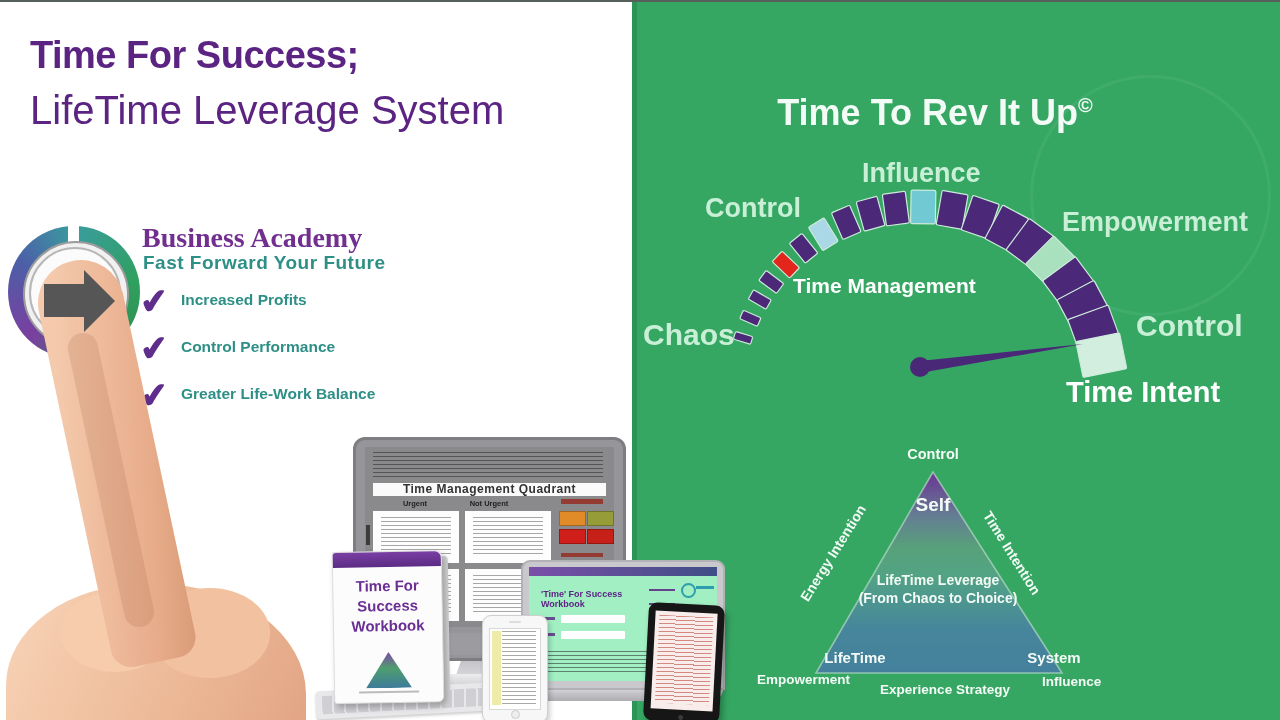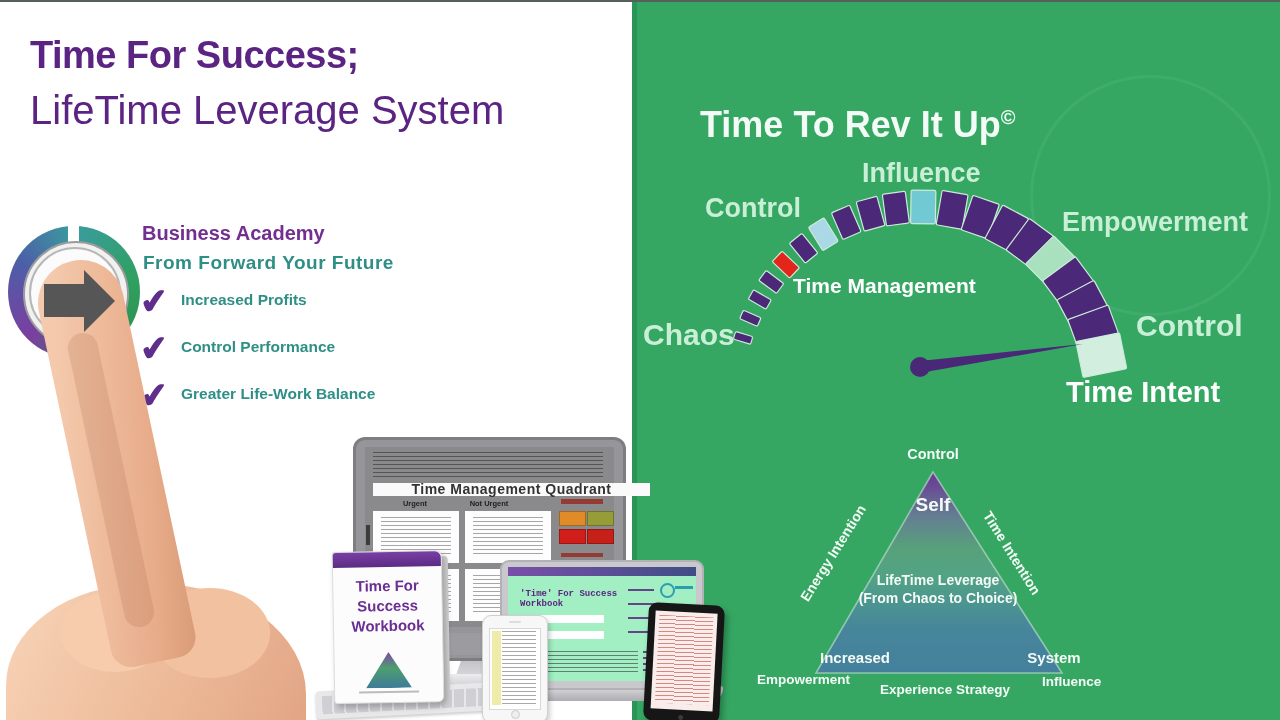--- a/index.html
+++ b/index.html
@@ -24,35 +24,35 @@
   #finger{left:38px;top:260px;width:86px;height:410px;border-radius:46px 46px 22px 22px;
     background:linear-gradient(100deg,#F4C9AC 15%,#E7AB89 75%,#D99B77);transform-origin:43px 43px;transform:rotate(-12deg);z-index:3;}
   #finger-shade{left:96px;top:330px;width:30px;height:300px;border-radius:20px;background:rgba(160,95,60,0.18);transform:rotate(-12deg);z-index:3;}
   #arrow-shaft{left:44px;top:284px;width:40px;height:33px;background:#565656;z-index:4;}
   #arrow-head{left:84px;top:270px;width:0;height:0;border-left:31px solid #565656;
     border-top:31px solid transparent;border-bottom:31px solid transparent;z-index:4;}
   #fist{left:6px;top:584px;width:300px;height:220px;border-radius:46% 50% 25% 25%;
     background:linear-gradient(115deg,#F6CFB2 10%,#ECB априori,#ECB896 55%,#DFA080);z-index:2;}
   #knuckle1{left:150px;top:588px;width:120px;height:90px;border-radius:50%;background:#F2C2A0;z-index:3;}
   #knuckle2{left:60px;top:592px;width:110px;height:80px;border-radius:50%;background:#F6CCAC;z-index:3;}
-  #academy-name{left:142px;top:222px;font-size:20px;font-weight:bold;color:#732F90;}
+  #academy-name{left:142px;top:222px;font-size:28px;font-weight:bold;color:#732F90;font-family:Liberation Serif, serif;}
   #academy-tagline{left:143px;top:252px;font-size:19px;font-weight:bold;color:#2E8F86;letter-spacing:0.5px;}
   .benefit{left:140px;height:36px;}
   .check{font-size:34px;font-weight:bold;color:#5F2D8C;line-height:30px;display:inline-block;transform:rotate(-6deg);}
   .benefit-label{font-size:15.5px;font-weight:bold;color:#2E8F86;margin-left:8px;vertical-align:8px;}
   
   .linesDark{background:repeating-linear-gradient(to bottom,rgba(40,40,40,0.55) 0 1px,transparent 1px 4px);}
   .linesGray{background:repeating-linear-gradient(to bottom,rgba(110,110,110,0.6) 0 1px,transparent 1px 4px);}
   .linesRed{background:repeating-linear-gradient(to bottom,rgba(185,70,60,0.6) 0 1px,transparent 1px 4px);}
   .linesPurple{background:repeating-linear-gradient(to bottom,rgba(91,36,131,0.85) 0 2px,transparent 2px 6px);}
   #monitor{left:353px;top:437px;width:267px;height:218px;background:#95959A;border:3px solid #7E7E82;border-radius:12px;z-index:5;}
   #mon-screen{left:9px;top:7px;width:249px;height:180px;background:#8A8A8C;}
   #mon-par{left:8px;top:5px;width:230px;height:27px;}
-  #mon-titlebar{left:8px;top:36px;width:277px;height:13px;background:#FAFAFA;text-align:center;
-    font-size:14px;font-weight:bold;color:#333;line-height:13px;letter-spacing:0.5px;}
+  #mon-titlebar{left:8px;top:36px;width:233px;height:13px;background:#FAFAFA;text-align:center;
+    font-size:12px;font-weight:bold;color:#333;line-height:13px;letter-spacing:0.5px;}
   .mon-colhead{top:52px;width:80px;text-align:center;font-size:7.5px;font-weight:bold;color:#222;}
   #mon-colhead-ov{left:196px;top:52px;width:42px;height:5px;background:rgba(150,40,30,0.8);}
   .mon-cell{width:86px;height:52px;background:#FDFDFD;}
   .mon-cell-inner{left:8px;top:6px;right:8px;bottom:6px;}
   .cbox{width:25px;height:13px;border:1px solid rgba(0,0,0,0.25);}
   #mon-chin{left:9px;bottom:3px;width:249px;height:22px;background:#9B9BA0;text-align:center;}
   #apple-dot{left:118px;top:6px;width:11px;height:11px;border-radius:50% 50% 46% 46%;background:#1A1A1A;}
   #mon-stand{left:455px;top:652px;width:60px;height:26px;background:linear-gradient(#B9B9BE,#D9D9DD);
     clip-path:polygon(15% 0,85% 0,100% 100%,0 100%);z-index:4;}
   #mon-foot{left:392px;top:674px;width:180px;height:16px;border-radius:8px;background:linear-gradient(#EDEDEF,#C9C9CE);z-index:4;}
@@ -62,21 +62,21 @@
     background:repeating-linear-gradient(to right,#CFCFD4 0 10px,#E8E8EA 10px 12px);}
   #workbook{left:333px;top:551px;width:114px;height:154px;transform:rotate(-1deg);z-index:6;}
   #wb-side{left:106px;top:6px;width:10px;height:150px;background:#D4D4D6;border-radius:0 4px 4px 0;}
   #wb-cover{left:0;top:0;width:108px;height:150px;background:#FCFCFC;border:1px solid #DDD;border-radius:3px 6px 6px 3px;
     box-shadow:3px 4px 6px rgba(0,0,0,0.25);}
   #wb-band{left:0;top:0;width:108px;height:15px;background:linear-gradient(#7A3FA4,#5B2B84);border-radius:3px 6px 0 0;}
   .wb-title{width:108px;text-align:center;font-size:15px;font-weight:bold;color:#6B2F94;line-height:20px;}
   #wb-pyramid{left:31px;top:100px;width:46px;height:36px;
     background:linear-gradient(#7A51A0 5%,#4E9E6F 45%,#3F7E96 95%);clip-path:polygon(50% 0,100% 100%,0 100%);}
   #wb-pyr-caption{left:24px;top:139px;width:60px;height:2px;background:#BBB;}
-  #laptop{left:500px;top:560px;width:208px;height:92px;z-index:7;font-family:Liberation Mono, monospace;}
+  #laptop{left:521px;top:560px;width:208px;height:92px;z-index:7;}
   #lap-bezel{left:0;top:0;width:200px;height:126px;background:#C9C9CD;border:2px solid #B2B2B6;border-radius:9px 9px 0 0;}
   #lap-screen{left:6px;top:5px;width:188px;height:114px;background:#A2EFC4;overflow:hidden;}
   #lap-topbar{left:0;top:0;width:188px;height:9px;background:linear-gradient(90deg,#7A4FA8,#3F4E85);}
   #lap-title{left:12px;top:22px;width:110px;font-size:9px;font-weight:bold;color:#5B2483;}
   .lap-rline{left:120px;width:26px;height:3px;}
   #lap-logo{left:152px;top:16px;width:11px;height:11px;border-radius:50%;border:2px solid #2E9DAD;}
   #lap-logo-text{left:167px;top:19px;width:18px;height:3px;background:#2E9DAD;}
   .lap-input{left:32px;width:64px;height:8px;background:#FFFFFF;border-radius:1px;}
   .lap-inlabel{left:8px;width:18px;height:3px;background:rgba(91,36,131,0.8);}
   #lap-par{left:10px;top:84px;width:120px;height:24px;}
@@ -90,21 +90,21 @@
   #phone-ycol{left:2px;top:2px;width:9px;height:74px;background:#EFEBA8;}
   #phone-grid{left:12px;top:2px;width:34px;height:74px;}
   #phone-home{left:28px;bottom:3px;width:7px;height:7px;border-radius:50%;background:#EEE;border:1px solid #CCC;}
   #phone-speaker{left:26px;top:5px;width:12px;height:2px;border-radius:2px;background:#DDD;}
   #tablet{left:646px;top:604px;width:76px;height:118px;background:#161616;border-radius:9px;transform:rotate(3deg);z-index:9;
     box-shadow:3px 4px 6px rgba(0,0,0,0.3);}
   #tablet-screen{left:7px;top:8px;width:62px;height:98px;background:#F9EDEB;}
   #tablet-lines{left:4px;top:4px;width:54px;height:88px;}
   #tablet-home{left:35px;bottom:2px;width:5px;height:5px;border-radius:50%;background:#3A3A3A;}
   
-  #gauge-title{left:700px;top:104px;width:470px;text-align:left;font-size:36px;font-weight:bold;color:#F2FBF5;}
+  #gauge-title{left:700px;top:92px;width:470px;text-align:center;font-size:36px;font-weight:bold;color:#F2FBF5;}
   #gauge-title sup{font-size:20px;}
   #gauge-svg{left:640px;top:140px;}
   .glabel{font-weight:bold;color:#C9EFD7;}
   #lbl-influence{left:862px;top:158px;font-size:27px;}
   #lbl-control{left:705px;top:193px;font-size:27px;}
   #lbl-empowerment{left:1062px;top:207px;font-size:27px;}
   #lbl-time-management{left:793px;top:274px;font-size:21px;color:#FFFFFF;}
   #lbl-chaos{left:643px;top:318px;font-size:30px;}
   #lbl-choice{left:1136px;top:309px;font-size:30px;}
   #lbl-time-intent{left:1066px;top:376px;font-size:29px;color:#FFFFFF;}
@@ -144,21 +144,21 @@
   <div class="abs ring-gap" style="transform:rotate(0deg);"></div>
   <div class="abs ring-gap" style="transform:rotate(133deg);"></div>
   <div class="abs ring-gap" style="transform:rotate(228deg);"></div>
   <div class="abs" id="logo-face"></div>
   <div class="abs" id="logo-face2"></div>
 </div>
 <div class="abs" id="arrow-shaft"></div>
 <div class="abs" id="arrow-head"></div>
 
 <div class="abs" id="academy-name">Business Academy</div>
-<div class="abs" id="academy-tagline">From Forward Your Future</div>
+<div class="abs" id="academy-tagline">Fast Forward Your Future</div>
 
 <div class="abs benefit" style="top:286px;">
   <span class="check">✔</span>
   <span class="benefit-label">Increased Profits</span>
 </div>
 <div class="abs benefit" style="top:333px;">
   <span class="check">✔</span>
   <span class="benefit-label">Control Performance</span>
 </div>
 <div class="abs benefit" style="top:380px;">
@@ -306,17 +306,17 @@
     </linearGradient>
   </defs>
   <polygon points="193,32 76,233 322,233" fill="url(#pyr)" stroke="#BFDECC" stroke-width="1.6" stroke-opacity="0.65"></polygon>
 </svg>
 <div class="abs plabel" id="pyr-control">Control</div>
 <div class="abs plabel" id="pyr-self">Self</div>
 <div class="abs plabel" id="pyr-energy">Energy Intention</div>
 <div class="abs plabel" id="pyr-time">Time Intention</div>
 <div class="abs plabel" id="pyr-center1">LifeTime Leverage</div>
 <div class="abs plabel" id="pyr-center2">(From Chaos to Choice)</div>
-<div class="abs plabel" id="pyr-strategy">Increased</div>
+<div class="abs plabel" id="pyr-strategy">LifeTime</div>
 <div class="abs plabel" id="pyr-system">System</div>
 <div class="abs plabel" id="pyr-empowerment">Empowerment</div>
 <div class="abs plabel" id="pyr-influence">Influence</div>
 <div class="abs plabel" id="pyr-experience">Experience Strategy</div>
 
 </body></html>

